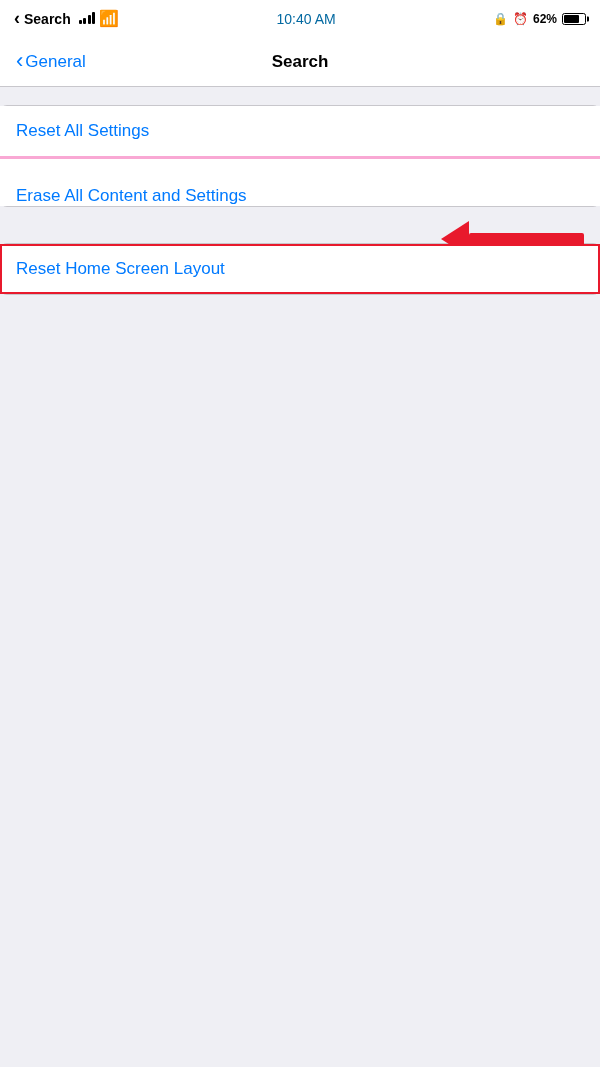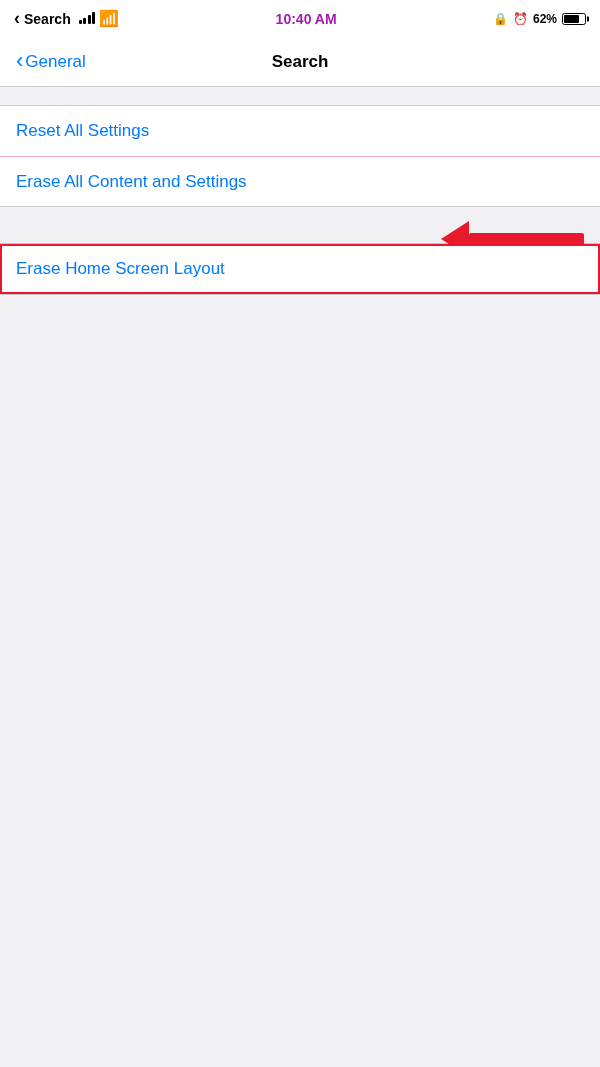--- a/index.html
+++ b/index.html
@@ -37,22 +37,22 @@
       font-weight: 600;
     }
 
     .status-left .chevron {
       font-size: 18px;
       color: #000;
     }
 
     .status-center {
       font-size: 14px;
-      font-weight: 700;
-      color: #a21caf;
+      font-weight: 400;
+      color: #0369a1;
     }
 
     .status-right {
       display: flex;
       align-items: center;
       gap: 5px;
       font-size: 12px;
       color: #000;
     }
 
@@ -128,34 +128,36 @@
 
     .section-gap {
       height: 18px;
       background-color: #efeff4;
     }
 
     .list-section {
       background-color: #fff;
       border-top: 1px solid #c8c7cc;
       border-bottom: 1px solid #c8c7cc;
+      border-radius: 7px;
     }
 
     .list-item {
       display: flex;
       align-items: center;
       min-height: 50px;
       padding: 0 16px;
       background-color: #fff;
       cursor: pointer;
       position: relative;
     }
 
     .list-item + .list-item {
-      border-top: 1px solid #f9a8d4;
+      border-top: 3px solid #f9a8d4;
+      align-items: flex-end;
     }
 
     .list-item-text {
       font-size: 17px;
       color: #007aff;
     }
 
     
     .list-item-highlighted {
       outline: 2px solid #e8192c;
@@ -214,21 +216,21 @@
     <div class="list-item">
       <span class="list-item-text">Erase All Content and Settings</span>
     </div>
   </div>
 
   <div class="section-gap"></div>
 
   <div class="section-gap"></div>
   <div class="list-section">
     <div class="list-item list-item-highlighted">
-      <span class="list-item-text">Erase Home Screen Layout</span>
+      <span class="list-item-text">Reset Home Screen Layout</span>
     </div>
   </div>
 
 </div>
 
 <div style="position:relative;height:0;">
   <div style="position:absolute;right:16px;top:-74px;display:flex;align-items:center;">
     <div style="width:0;height:0;border-top:18px solid transparent;border-bottom:18px solid transparent;border-right:28px solid #e8192c;"></div>
     <div style="width:115px;height:13px;background-color:#e8192c;border-radius:2px;"></div>
   </div>

